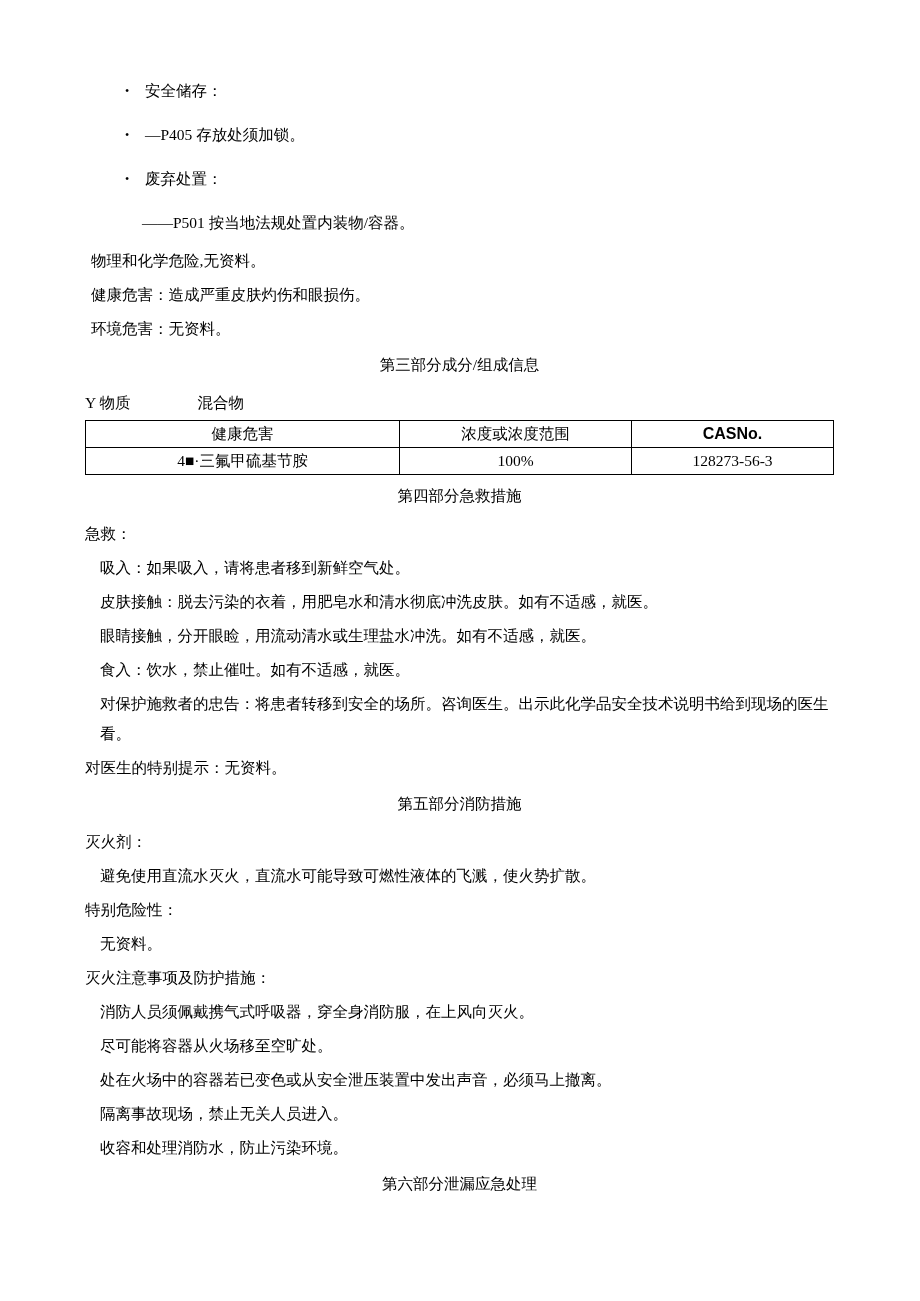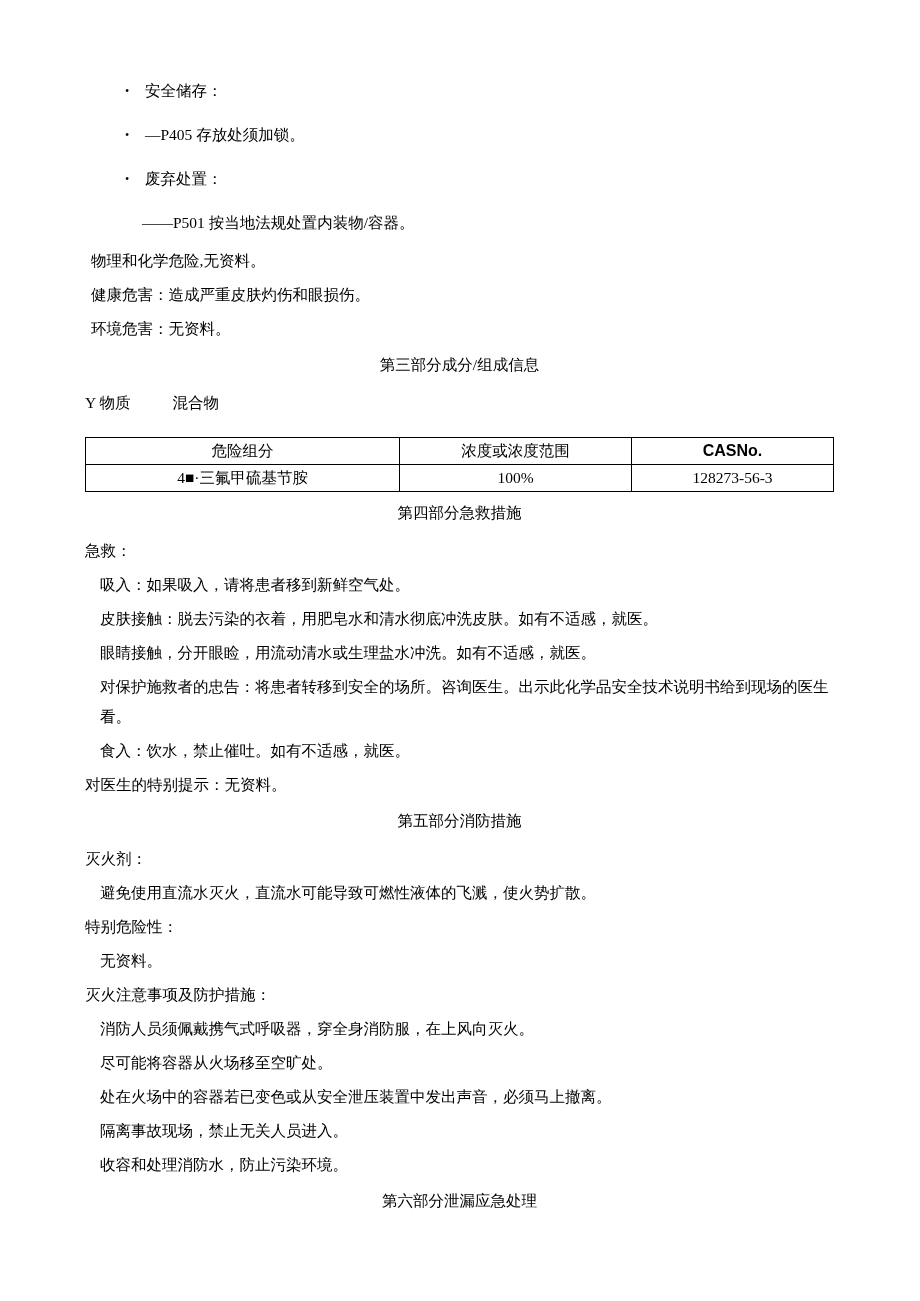--- a/index.html
+++ b/index.html
@@ -21,21 +21,21 @@
   .bullet-glyph { width: 20px; font-size: 12px; flex: 0 0 20px; }
   .p501 { margin-left: 57px; margin-bottom: 8px; }
   .body-line { margin-left: 6px; margin-bottom: 4px; }
   .label-line { margin-left: 0; margin-bottom: 4px; }
   .indent-line { margin-left: 15px; margin-bottom: 4px; }
   .heading {
     text-align: center;
     font-weight: normal;
     margin: 6px 0 8px 0;
   }
-  .substance-row { display: flex; margin-bottom: 19px; }
+  .substance-row { display: flex; margin-bottom: 2px; gap: 25px; }
   .substance-row .mix { margin-left: 42px; }
   table.comp-table {
     width: 100%;
     border-collapse: collapse;
     table-layout: fixed;
     margin-bottom: 2px;
   }
   table.comp-table th, table.comp-table td {
     border: 1px solid #000000;
     text-align: center;
@@ -77,40 +77,40 @@
   <p class="heading">第三部分成分/组成信息</p>
 
   <div class="substance-row">
     <span>Y 物质</span>
     <span class="mix">混合物</span>
   </div>
 
   <table class="comp-table">
     <tbody>
         <tr>
-      <th class="col1">危险组分</th>
+      <th class="col1">健康危害</th>
       <th class="col2">浓度或浓度范围</th>
       <th class="col3 bold">CASNo.</th>
     </tr>
     <tr>
       <td>4■·三氟甲硫基节胺</td>
       <td>100%</td>
       <td>128273-56-3</td>
     </tr>
   </tbody>
     </table>
 
   <p class="heading">第四部分急救措施</p>
 
   <p class="label-line">急救：</p>
   <p class="indent-line">吸入：如果吸入，请将患者移到新鲜空气处。</p>
   <p class="indent-line">皮肤接触：脱去污染的衣着，用肥皂水和清水彻底冲洗皮肤。如有不适感，就医。</p>
   <p class="indent-line">眼睛接触，分开眼睑，用流动清水或生理盐水冲洗。如有不适感，就医。</p>
+  <p class="indent-line">食入：饮水，禁止催吐。如有不适感，就医。</p>
   <p class="indent-line">对保护施救者的忠告：将患者转移到安全的场所。咨询医生。出示此化学品安全技术说明书给到现场的医生看。</p>
-  <p class="indent-line">食入：饮水，禁止催吐。如有不适感，就医。</p>
   <p class="label-line">对医生的特别提示：无资料。</p>
 
   <p class="heading">第五部分消防措施</p>
 
   <p class="label-line">灭火剂：</p>
   <p class="indent-line">避免使用直流水灭火，直流水可能导致可燃性液体的飞溅，使火势扩散。</p>
   <p class="label-line">特别危险性：</p>
   <p class="indent-line">无资料。</p>
   <p class="label-line">灭火注意事项及防护措施：</p>
   <p class="indent-line">消防人员须佩戴携气式呼吸器，穿全身消防服，在上风向灭火。</p>

